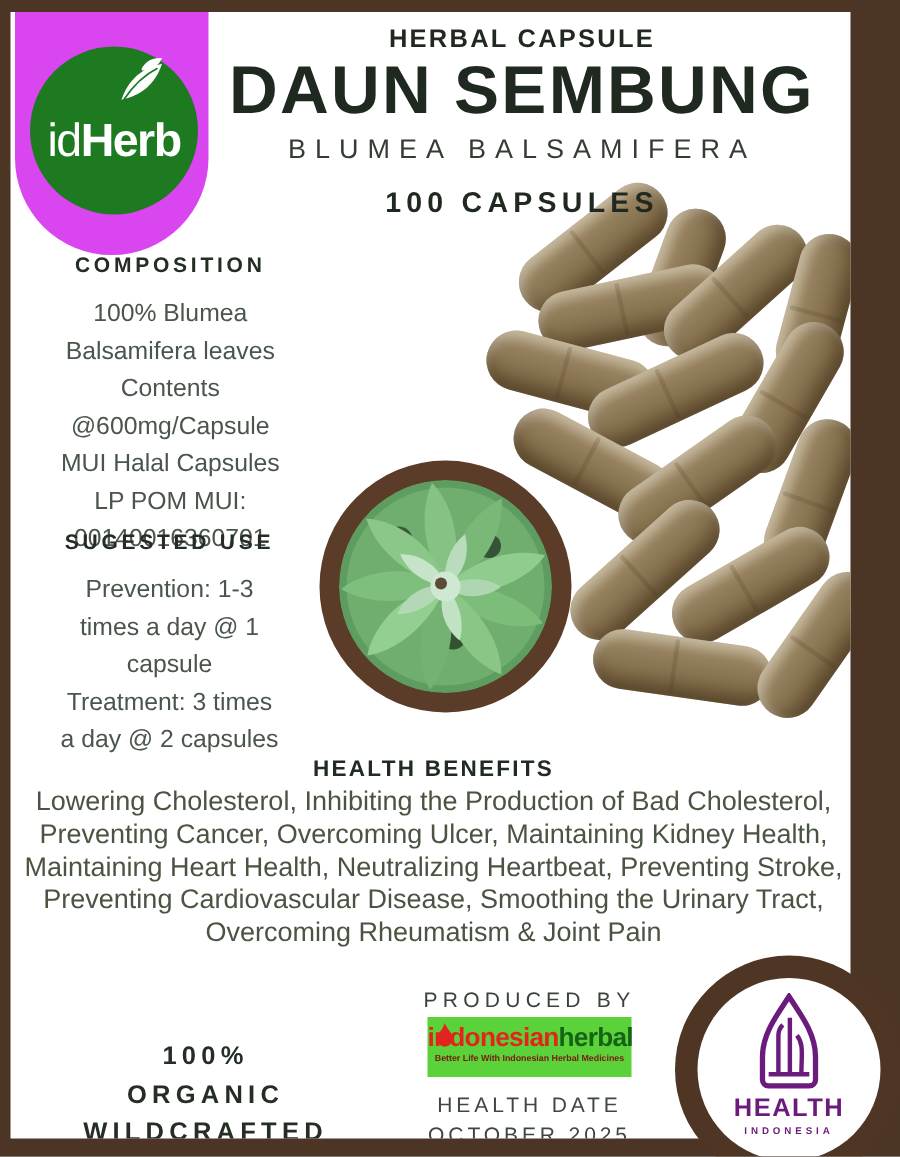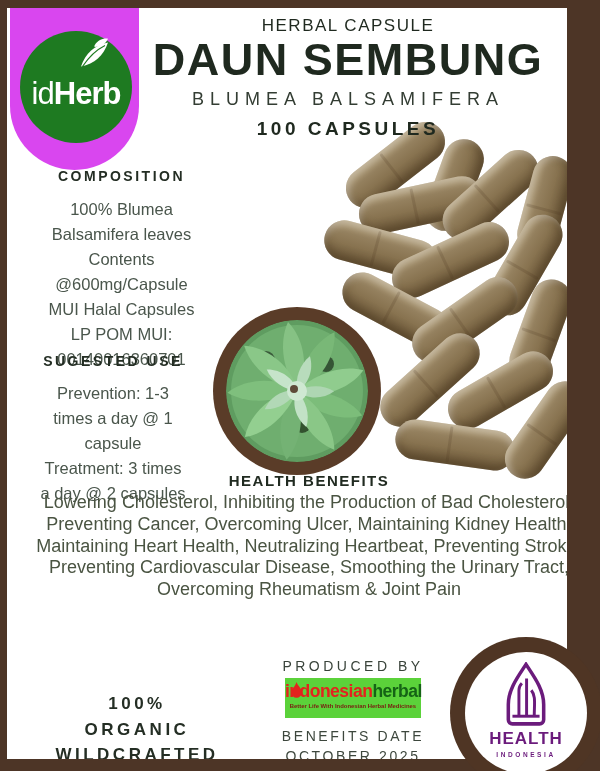--- a/index.html
+++ b/index.html
@@ -12,47 +12,47 @@
                 border-radius:0 0 66px 66px; z-index:6; }
   .logo-circle { position:absolute; left:10px; top:23px; width:112px; height:112px; border-radius:50%;
                  background:#1e7a21; display:flex; flex-direction:column; align-items:center; justify-content:center; }
   .logo-leaf { position:absolute; top:7px; left:56px; }
   .logo-text { color:#fff; font-size:31px; letter-spacing:-1px; margin-top:14px; white-space:nowrap; }
   .logo-text .lt { font-weight:400; }
   .logo-text .bd { font-weight:700; }
 
   
   .header { position:absolute; left:122px; top:8px; width:438px; text-align:center; z-index:5; }
-  .kicker { font-size:17px; font-weight:400; letter-spacing:1.5px; color:#1f291f; }
+  .kicker { font-size:17px; font-weight:700; letter-spacing:1.5px; color:#1f291f; }
   .title  { font-size:45px; font-weight:800; letter-spacing:1.5px; color:#1f291f; line-height:1.06; white-space:nowrap; }
   .subtitle { font-size:18px; font-weight:400; letter-spacing:6px; color:#333d33; margin-top:5px; }
-  .count  { font-size:19px; font-weight:800; letter-spacing:3.5px; color:#1f291f; margin-top:8px; }
+  .count  { font-size:19px; font-weight:800; letter-spacing:3.5px; color:#1f291f; margin-top:15px; }
 
   
   .capsules { position:absolute; left:0; top:0; width:560px; height:751px; z-index:1; }
   .cap { position:absolute; height:40px; border-radius:21px;
          background:linear-gradient(180deg,#ab9770 0%,#94805e 30%,#87724f 60%,#6b5739 100%);
          box-shadow:inset 0 5px 7px rgba(255,255,255,.35), inset 0 -6px 9px rgba(60,42,20,.35); }
   .cap::after { content:''; position:absolute; left:44%; top:2px; bottom:2px; width:3px; background:rgba(70,52,28,.18); border-radius:2px; }
 
   
   .sec-head { font-size:14px; font-weight:800; letter-spacing:2.5px; color:#232d23; text-align:center; }
   .sec-body { font-size:16.5px; line-height:25px; color:#4a564c; text-align:center; white-space:pre-line; }
-  .composition { position:absolute; left:12px; top:160px; width:205px; z-index:5; }
+  .composition { position:absolute; left:4px; top:160px; width:205px; z-index:5; }
   .composition .sec-body { margin-top:13px; }
   .suggested { position:absolute; left:0; top:345px; width:212px; z-index:5; }
   .suggested .sec-body { margin-top:12px; }
 
   
   .plant-circle { position:absolute; left:206px; top:299px; width:168px; height:168px; border-radius:50%;
                   background:#5a3c28; z-index:7; display:flex; align-items:center; justify-content:center; }
   .plant-inner { width:142px; height:142px; border-radius:50%; overflow:hidden; }
 
   
-  .benefits { position:absolute; left:0; top:464px; width:564px; text-align:center; z-index:8;margin-left:20px; }
+  .benefits { position:absolute; left:0; top:496px; width:564px; text-align:center; z-index:8; }
   .benefits-head { font-size:15px; font-weight:800; letter-spacing:1.5px; color:#212b21; }
   .benefits-body { font-size:18px; line-height:21.8px; color:#4a5442; margin-top:3px; padding:0 3px; }
 
   
   .storage { position:absolute; left:0; top:634px; width:532px; text-align:center; z-index:8;
              font-size:13px; font-weight:800; letter-spacing:2px; color:#242e24; }
   .quality { position:absolute; left:25px; top:652px; width:210px; text-align:center; z-index:8;
              font-size:17px; font-weight:800; letter-spacing:3.5px; color:#242e24; line-height:25.5px;margin-top:31px; }
   .producer { position:absolute; left:240px; top:650px; width:212px; text-align:center; z-index:8; }
   .produced-by { font-size:14px; letter-spacing:3.5px; color:#39433a; }
@@ -173,21 +173,21 @@
       <div class="ih-logo">
         <span class="ih-flame">
           <svg width="15" height="20" viewBox="0 0 20 26">
               <path d="M10,1 C12,7 17,9 17,15 a7,7 0 0 1 -14,0 C3,10 8,8 10,1 Z" fill="#e3231e"></path>
             </svg>
         </span>
         <div class="ih-words"><span class="ih-red">indonesian</span><span class="ih-green">herbal</span></div>
         <div class="ih-tagline">Better Life With Indonesian Herbal Medicines</div>
       </div>
       <div class="expiry">
-        <div>BENEFITS DATE</div>
+        <div>HEALTH DATE</div>
         <div>OCTOBER 2025</div>
       </div>
     </div>
 
     <div class="logo-patch">
       <div class="logo-circle">
         <span class="logo-leaf">
           <svg width="34" height="30" viewBox="0 0 44 40">
             <path d="M6,38 C12,20 24,10 42,6 C36,24 24,34 6,38 Z" fill="#ffffff"></path>
             <path d="M24,10 C28,3 35,0 42,1 C39,8 32,12 24,12 Z" fill="#ffffff"></path>

